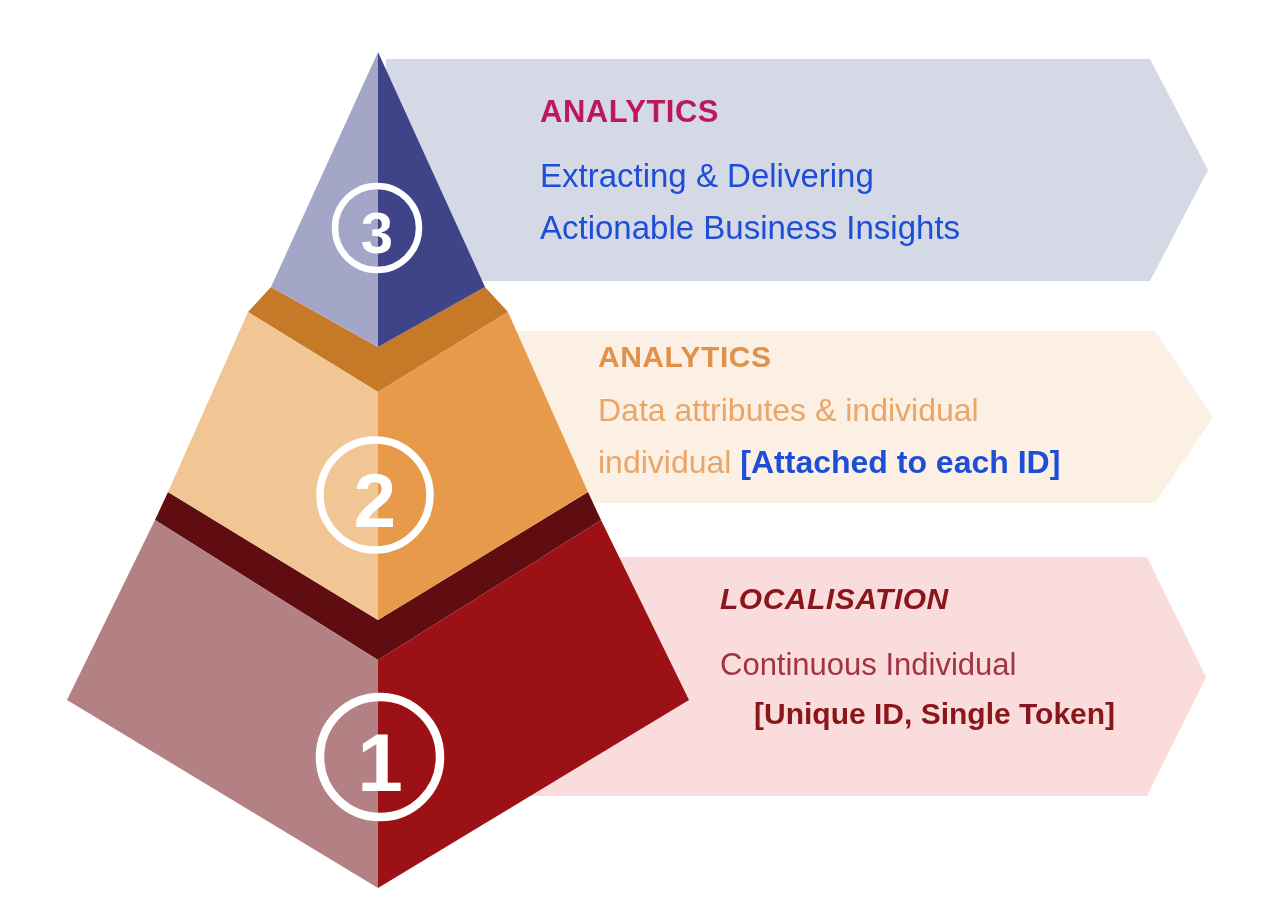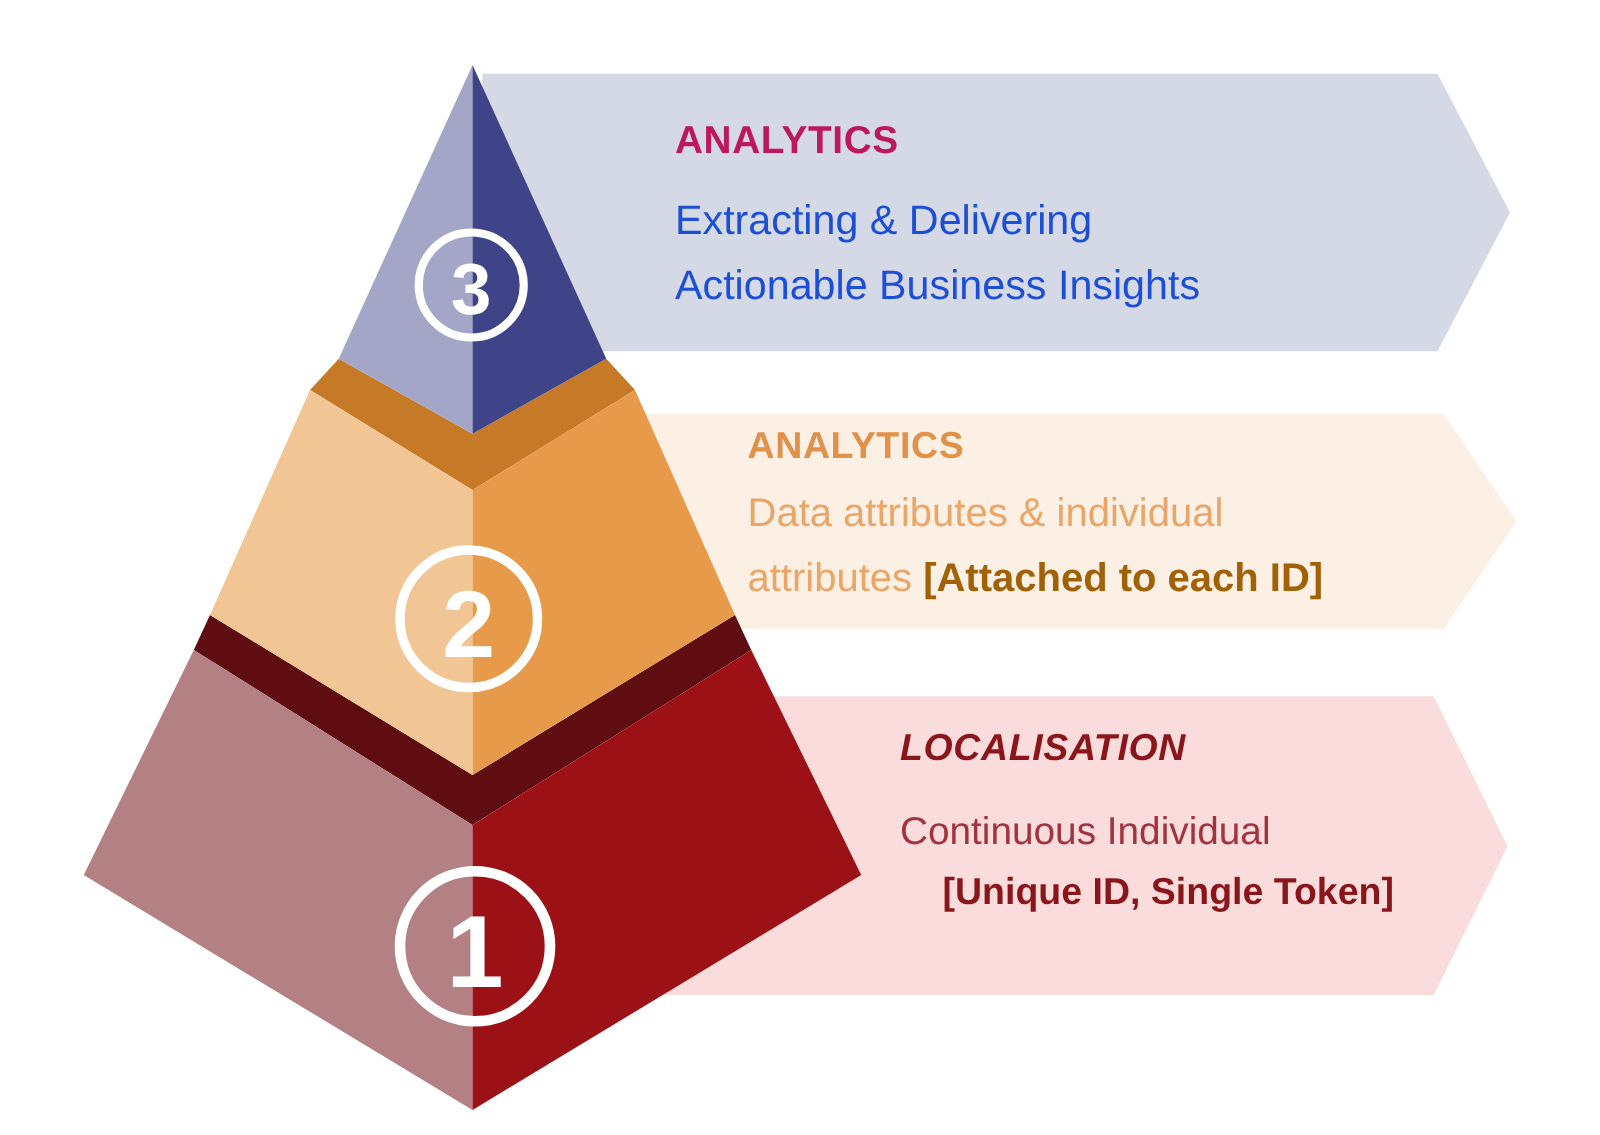--- a/index.html
+++ b/index.html
@@ -13,21 +13,21 @@
   #scene{position:absolute;left:0;top:0;}
   .txt{position:absolute;white-space:nowrap;}
   .title{font-weight:700;letter-spacing:.5px;}
   .body{font-weight:400;}
   
   .an-title{left:540px;top:94px;font-size:31px;color:#be185d;}
   .an-body{left:540px;top:150px;font-size:33px;line-height:52px;color:#1d4ed8;}
   
   .pe-title{left:598px;top:340px;font-size:30px;color:#e0914a;}
   .pe-body{left:598px;top:384px;font-size:32px;line-height:52px;color:#eaa668;}
-  .pe-body .b{font-weight:700;color:#a16207;}
+  .pe-body .b{font-weight:700;color:#1d4ed8;}
   
   .lo-title{left:720px;top:582px;font-size:30px;color:#8a151a;font-style:italic;}
   .lo-body{left:720px;top:640px;font-size:31px;line-height:49px;color:#a23340;}
   .lo-body .b{font-weight:700;color:#8a151a;font-size:30px;margin-left:34px;}
   .num{font-weight:700;font-family:"Liberation Sans", sans-serif;}
 </style>
 </head>
 <body>
 
 <div id="canvas">
@@ -62,21 +62,21 @@
   <div class="txt title an-title">ANALYTICS</div>
   <div class="txt body an-body">
     <div>Extracting &amp; Delivering</div>
     <div>Actionable Business Insights</div>
   </div>
 
   <div class="txt title pe-title">ANALYTICS</div>
   <div class="txt body pe-body">
     <div>Data attributes &amp; individual</div>
     <div>
-      <span>attributes</span>
+      <span>individual</span>
       <span class="b">[Attached to each ID]</span>
     </div>
   </div>
 
   <div class="txt title lo-title">LOCALISATION</div>
   <div class="txt body lo-body">
     <div>Continuous Individual</div>
     <div class="b">[Unique ID, Single Token]</div>
   </div>
 

